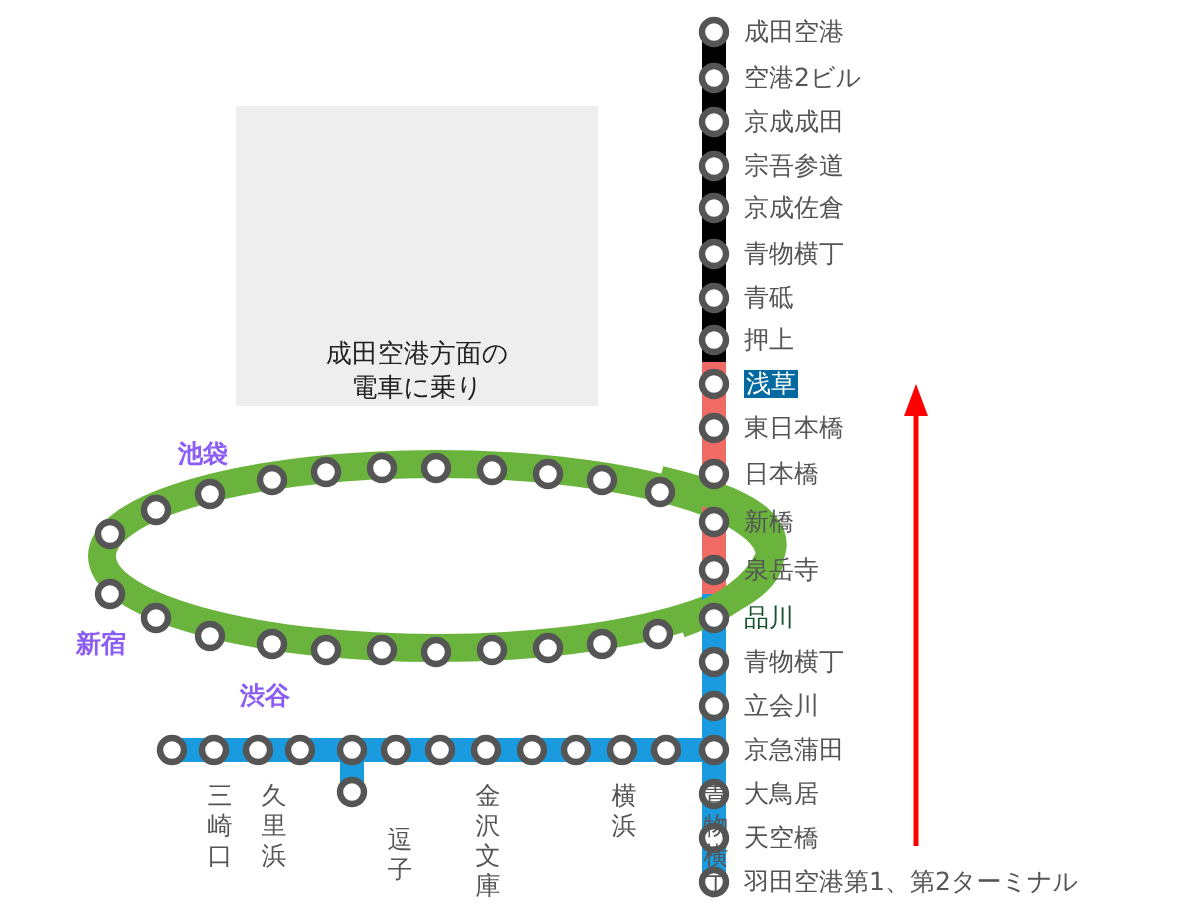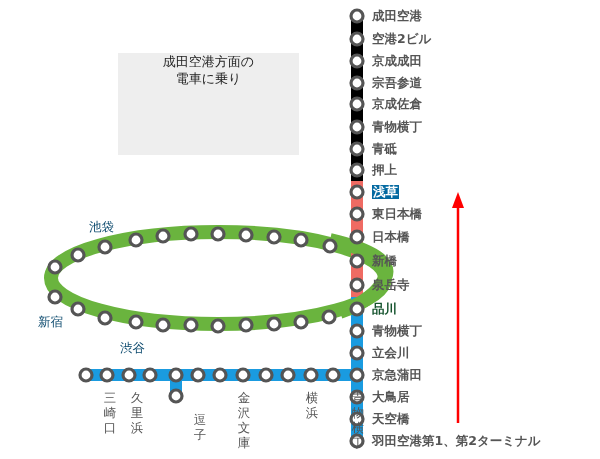--- a/index.html
+++ b/index.html
@@ -1,28 +1,28 @@
 <!DOCTYPE html>
 <html><head>
 <meta charset="utf-8">
 <style>
   html, body { margin:0; padding:0; background:#ffffff; }
   body { width:600px; height:459px; position:relative; overflow:hidden;
          font-family:"DejaVu Sans","Liberation Sans",sans-serif; }
   #map { position:absolute; left:0; top:0; }
-  .note { position:absolute; left:118px; top:53px; width:181px; height:102px;
-          background:#eeeeee; display:flex; align-items:flex-start; justify-content:center;
+  .note { position:absolute; left:118px; top:53px; width:181px; height:150px;
+          background:#eeeeee; display:flex; align-items:flex-end; justify-content:center;
           text-align:center; font-size:13px; line-height:17px; color:#222; }
   .note span { display:block; }
-  .slabel { position:absolute; font-size:12.5px; color:#555; white-space:nowrap; line-height:14px;font-weight:bold; }
+  .slabel { position:absolute; font-size:12.5px; color:#555; white-space:nowrap; line-height:14px; }
   .slabel.dark { color:#14532d; }
   .slabel.highlight { background:#0369a1; color:#fff; padding:0 1px; }
   .vlabel { position:absolute; font-size:12.5px; color:#555; width:14px; line-height:15px;
             text-align:center; word-break:break-all;margin-left:24px; }
-  .glabel { position:absolute; font-size:12.5px; color:#0c4a6e; white-space:nowrap; }
+  .glabel { position:absolute; font-size:12.5px; color:#8b5cf6; white-space:nowrap;font-weight:bold; }
 </style>
 </head>
 <body>
 
 <svg id="map" width="600" height="459" viewBox="0 0 600 459">
 
   <ellipse cx="218" cy="278" rx="167" ry="46" fill="none" stroke="#6ab43e" stroke-width="14"></ellipse>
 
   <line x1="84" y1="375" x2="357" y2="375" stroke="#1a9be0" stroke-width="12"></line>
   <line x1="176" y1="375" x2="176" y2="396" stroke="#1a9be0" stroke-width="12"></line>

